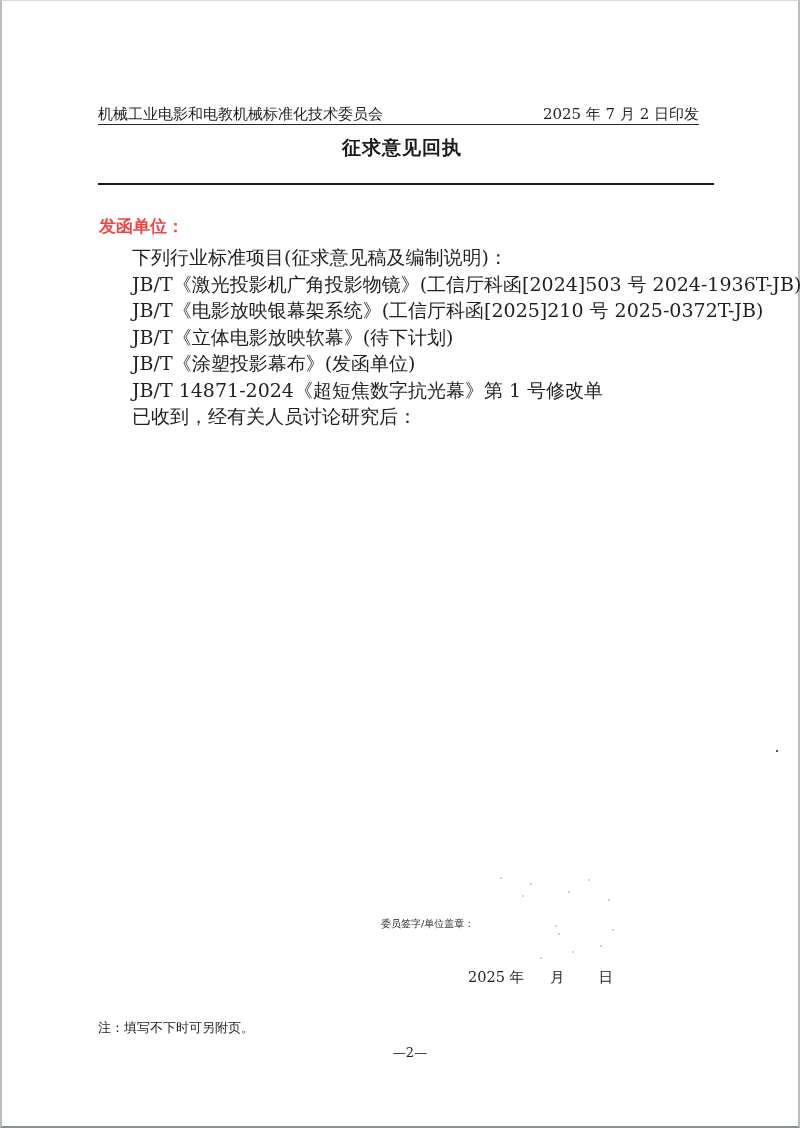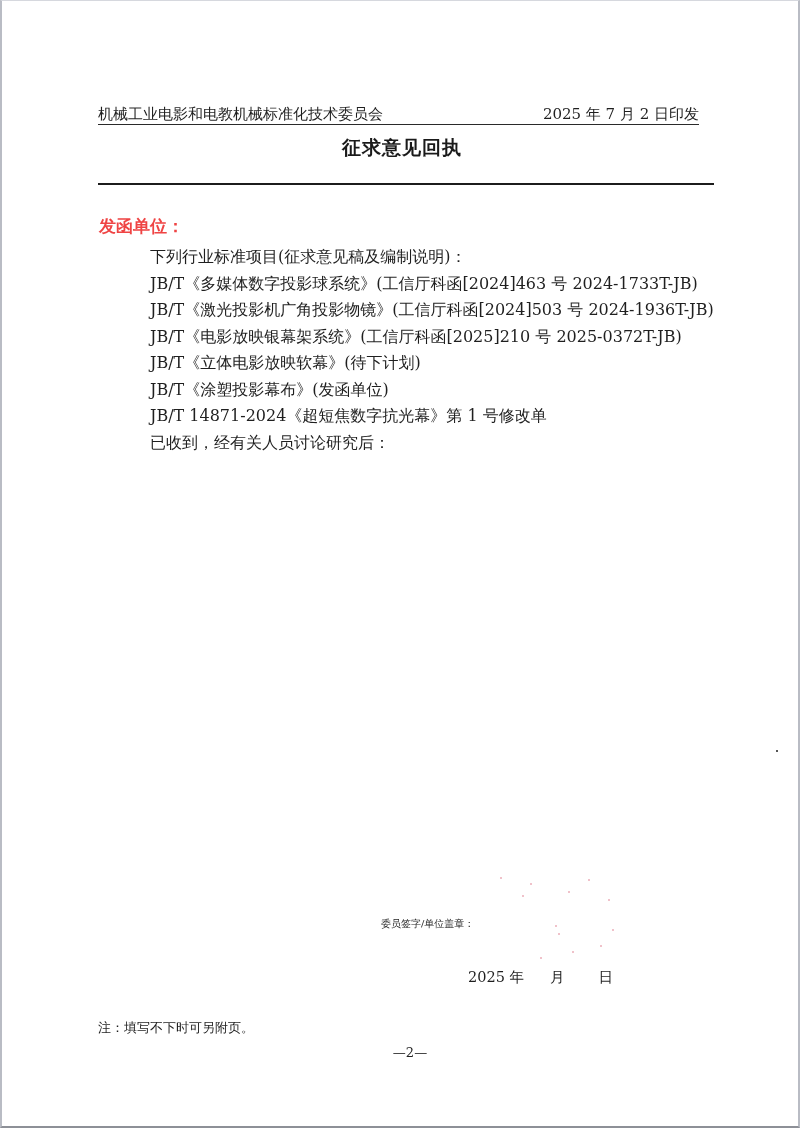--- a/index.html
+++ b/index.html
@@ -65,22 +65,21 @@
       top: 214px;
       font-family: "DejaVu Sans", "Liberation Sans", sans-serif;
       font-weight: bold;
       font-size: 17px;
       color: #ef4444;
     }
     .body-lines {
       position: absolute;
       left: 130px;
       top: 243px;
-      font-size: 16px;
-      margin-left: 18px;
+      font-size: 19px;
     }
     .body-lines .line {
       height: 26.5px;
       line-height: 26.5px;
       white-space: nowrap;
     }
     .opinions {
       position: absolute;
       left: 130px;
       top: 482px;
@@ -156,21 +155,20 @@
   </div>
 
   <div class="title">征求意见回执</div>
 
   <div class="rule"></div>
 
   <div class="sender">发函单位：</div>
 
   <div class="body-lines">
     <div class="line">下列行业标准项目(征求意见稿及编制说明)：</div>
-    <div class="line">JB/T《多媒体数字投影球系统》(工信厅科函[2024]463 号 2024-1733T-JB)</div>
     <div class="line">JB/T《激光投影机广角投影物镜》(工信厅科函[2024]503 号 2024-1936T-JB)</div>
     <div class="line">JB/T《电影放映银幕架系统》(工信厅科函[2025]210 号 2025-0372T-JB)</div>
     <div class="line">JB/T《立体电影放映软幕》(待下计划)</div>
     <div class="line">JB/T《涂塑投影幕布》(发函单位)</div>
     <div class="line">JB/T 14871-2024《超短焦数字抗光幕》第 1 号修改单</div>
     <div class="line">已收到，经有关人员讨论研究后：</div>
   </div>
 
 
   <div class="stamp-area">

